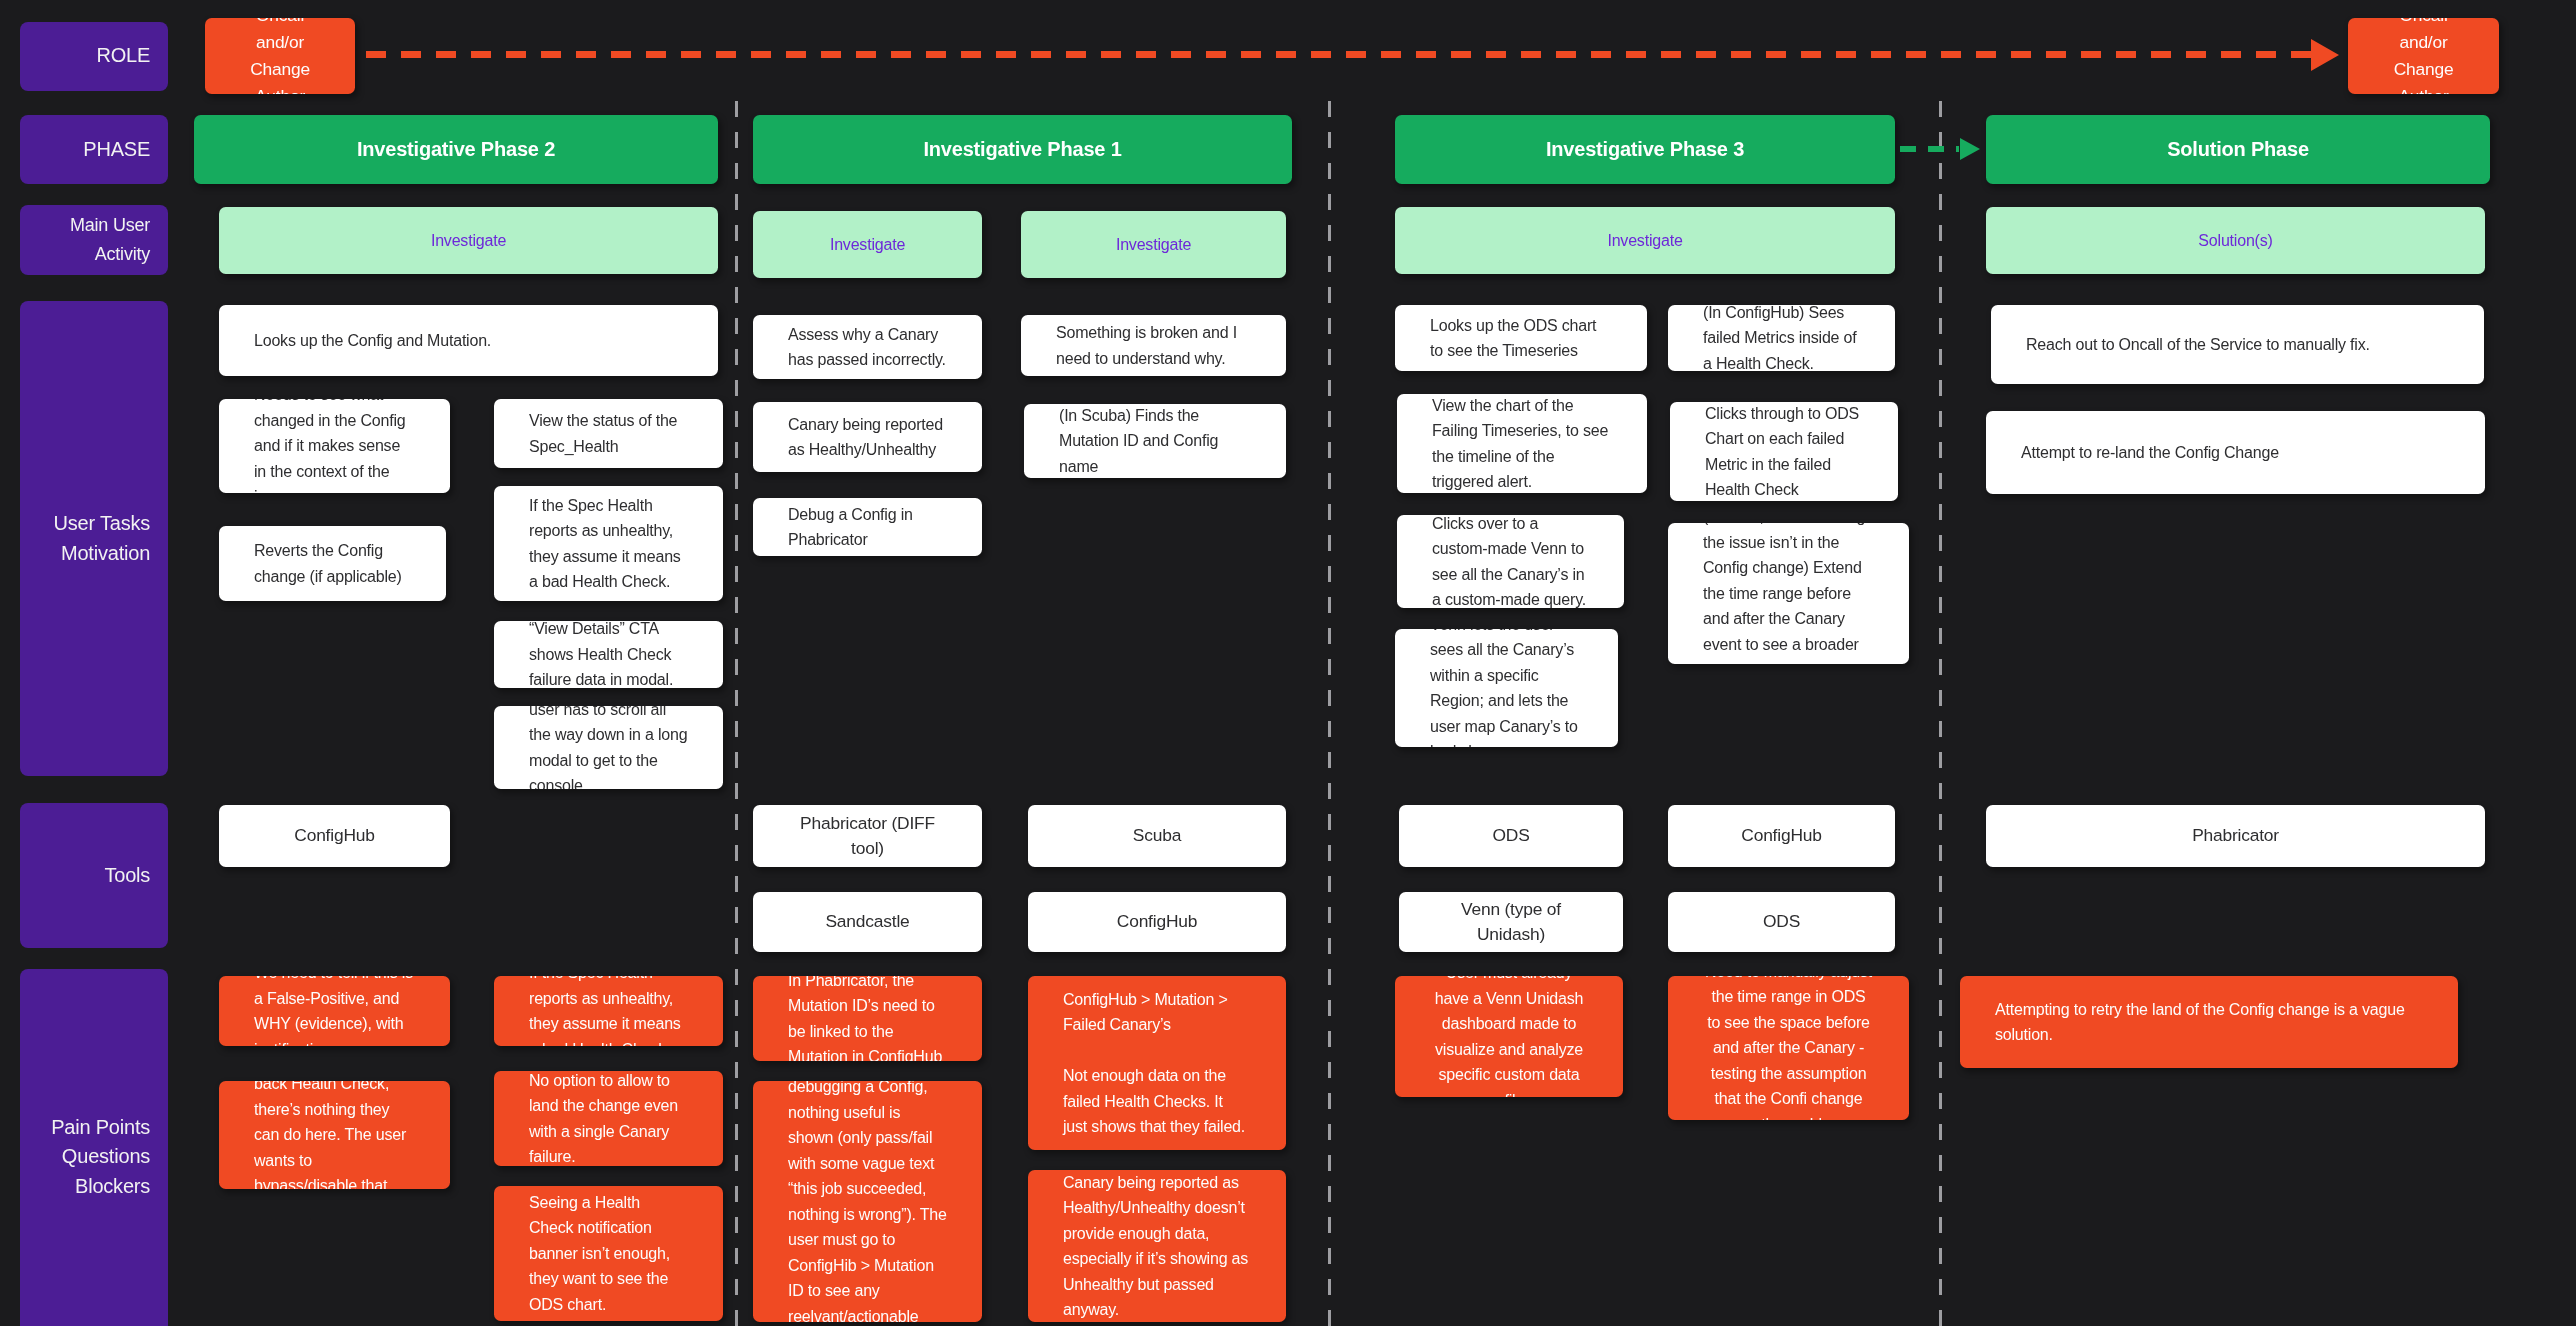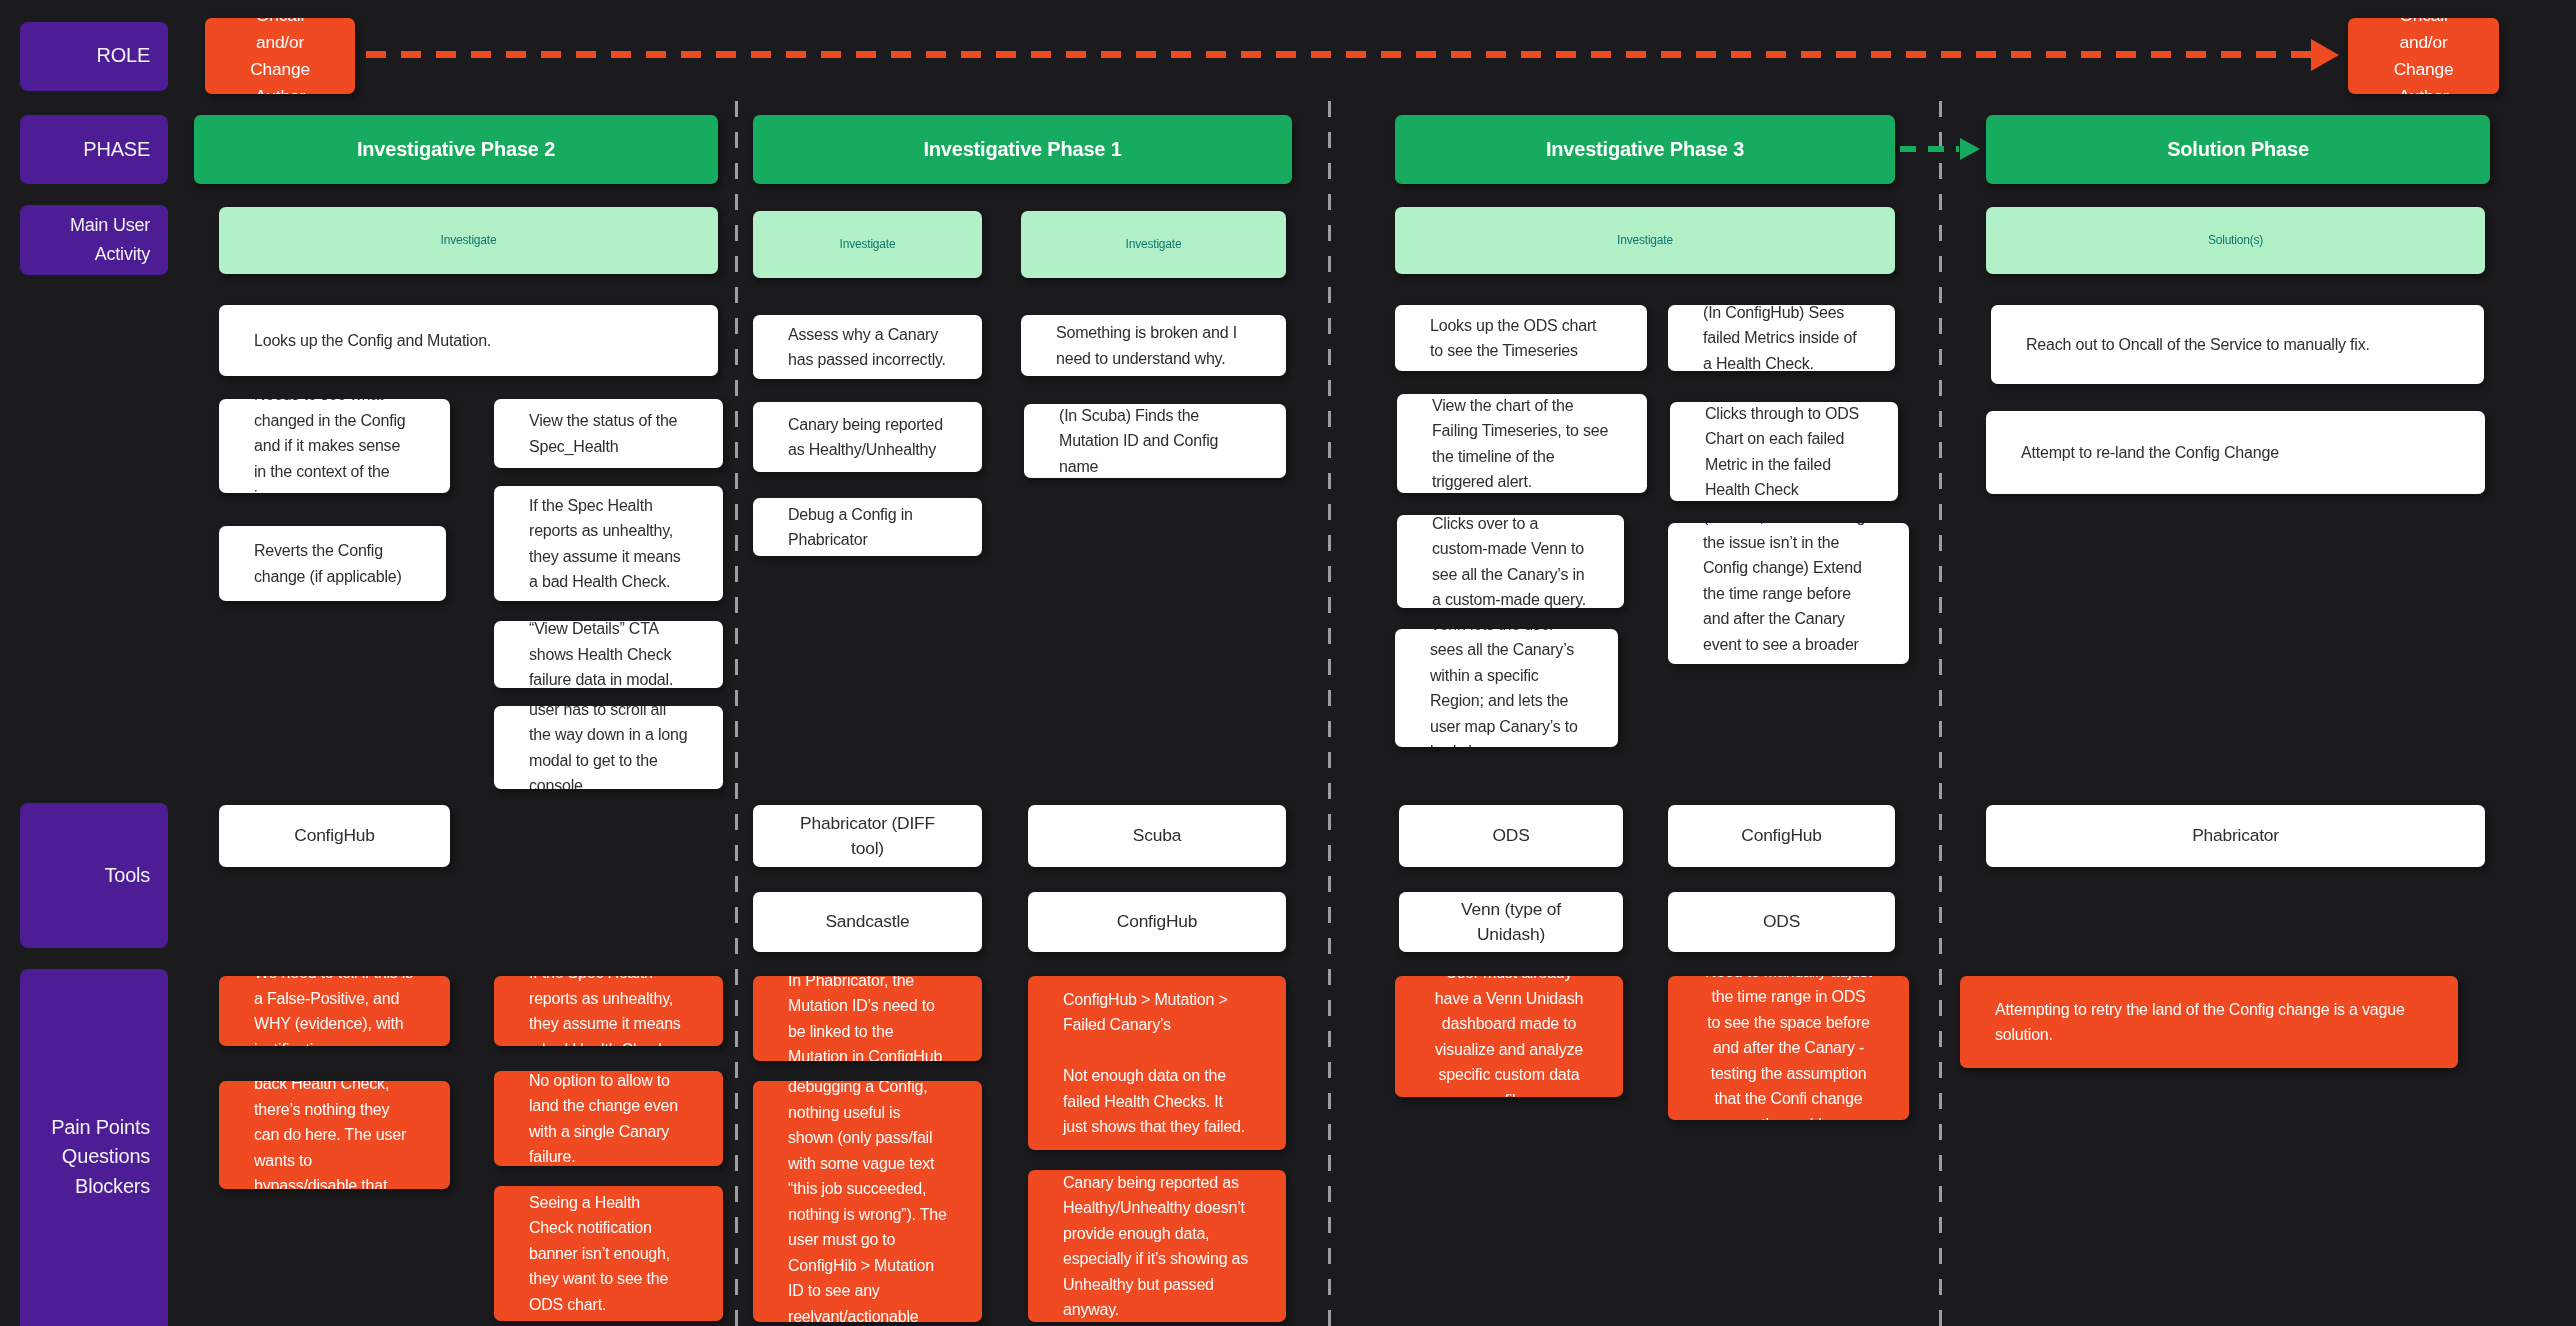--- a/index.html
+++ b/index.html
@@ -9,21 +9,21 @@
   }
   .card{
     position:absolute;display:flex;align-items:center;
     background:#ffffff;color:#2e2e30;border-radius:6.7px;
     padding:0 35px;font-size:16px;line-height:25.5px;white-space:pre-line;
     box-shadow:2.7px 3.4px 6px rgba(0,0,0,.38);overflow:hidden;box-sizing:border-box;
   }
   .center{justify-content:center;text-align:center;}
   .red{background:#f04a23;color:#fdfdfd;}
   .phase{background:#16ab5e;color:#ffffff;font-weight:700;font-size:20px;}
-  .activity{background:#b2f1c8;color:#0f766e;font-size:12px;}
+  .activity{background:#b2f1c8;color:#6d28d9;font-size:16px;}
   .tool{font-size:17.4px;}
   .label{
     position:absolute;display:flex;align-items:center;justify-content:flex-end;
     background:#4c1d95;color:#f2f2f2;border-radius:8px;
     padding:0 17.4px;font-size:20px;line-height:29.5px;text-align:right;white-space:pre-line;
     box-sizing:border-box;
   }
   .vline{position:absolute;width:3.4px;background:repeating-linear-gradient(to bottom,#9e9ea2 0 16px,transparent 16px 31px);}
   .hline-red{position:absolute;height:7.4px;background:repeating-linear-gradient(to right,#f04a23 0 20px,transparent 20px 35px);}
   .tri-red{position:absolute;width:0;height:0;border-top:16px solid transparent;border-bottom:16px solid transparent;border-left:28px solid #f04a23;}
@@ -31,20 +31,22 @@
   .tri-green{position:absolute;width:0;height:0;border-top:11.4px solid transparent;border-bottom:11.4px solid transparent;border-left:20px solid #16ab5e;}
 </style>
 </head>
 <body>
 
 <div id="board">
 
   <div class="label" style="left:19.5px;top:21.5px;width:148px;height:69px">ROLE</div>
   <div class="label" style="left:19.5px;top:115px;width:148px;height:69px">PHASE</div>
   <div class="label" style="left:19.5px;top:205px;width:148px;height:70px;font-size:18px">Main User Activity</div>
+  <div class="label" style="left:19.5px;top:301px;width:148px;height:475px">User Tasks
+Motivation</div>
   <div class="label" style="left:19.5px;top:803px;width:148px;height:145px">Tools</div>
   <div class="label" style="left:19.5px;top:969px;width:148px;height:376px">Pain Points
 Questions
 Blockers</div>
 
   <div class="vline" style="left:735px;top:101px;height:1226px"></div>
   <div class="vline" style="left:1328px;top:101px;height:1226px"></div>
   <div class="vline" style="left:1939px;top:101px;height:1226px"></div>
 
   <div class="card red center" style="left:205px;top:18px;width:150px;height:76px;font-size:17.4px;line-height:27px">Oncall and/or

